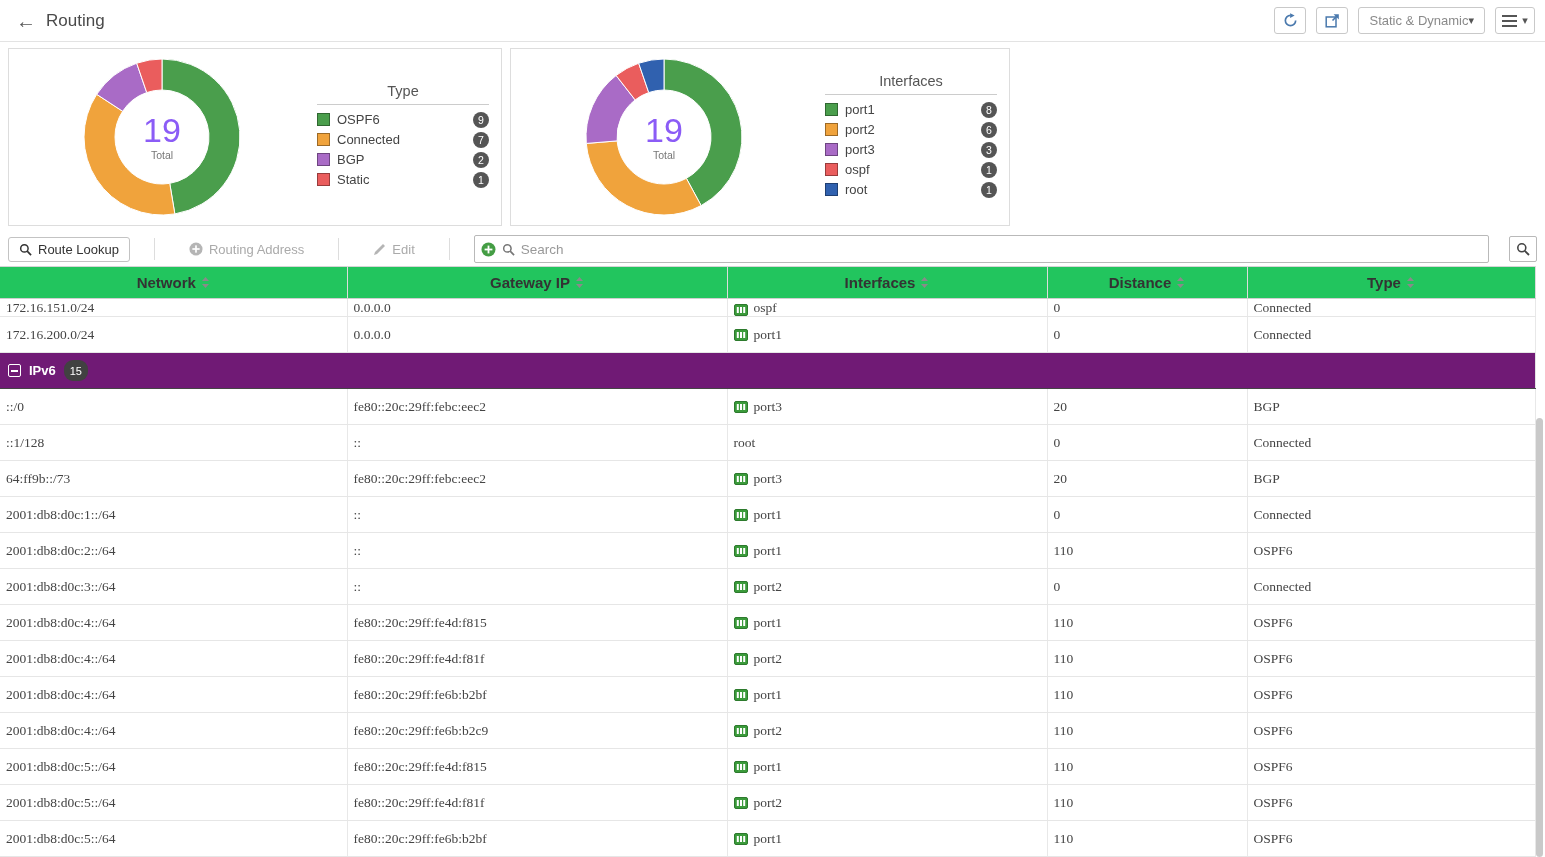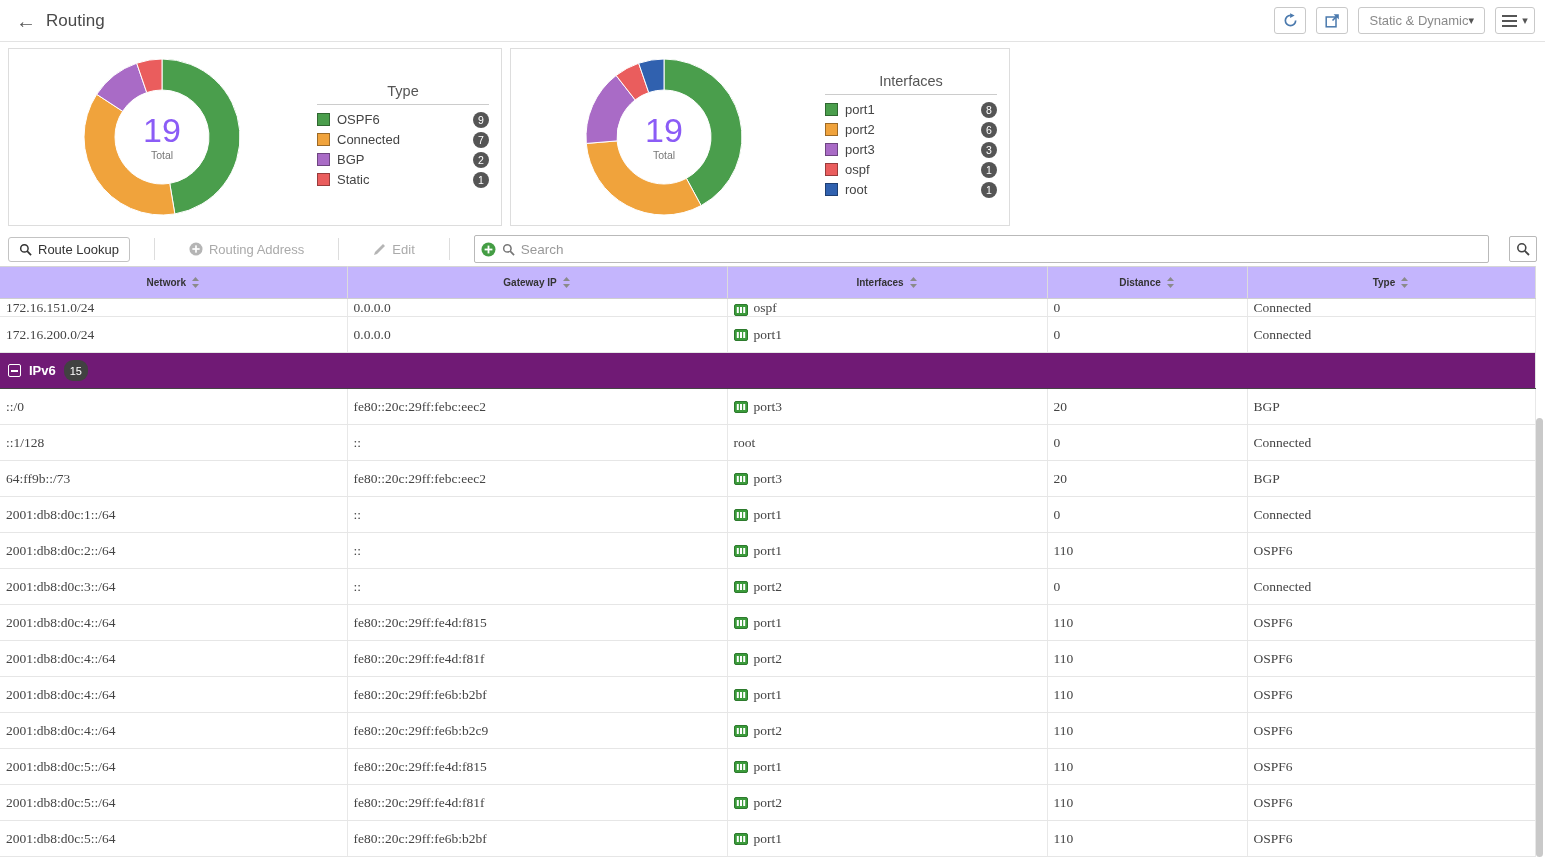--- a/index.html
+++ b/index.html
@@ -50,22 +50,22 @@
   .search-box input { flex:1; border:none; outline:none; font-size:13.5px; color:#555;
     font-family:"Liberation Sans", sans-serif; background:transparent; }
   .search-box input::placeholder { color:#999; }
   .search-sq-btn { width:28px; height:26px; border:1px solid #b9b9b9; border-radius:2px;
     background:#fff; display:flex; align-items:center; justify-content:center; cursor:pointer; flex:none; }
 
   
   .table-area { position:relative; }
   table.routes { width:1535px; border-collapse:collapse; table-layout:fixed;
     border-top:1px solid #d5d5d5; border-right:1px solid #e3e3e3; }
-  th { height:32px; background:#c4b5fd; border-bottom:1px solid #cfcfcf; border-right:1px solid #dcdcdc;
-    font-size:10px; font-weight:700; color:#333; text-align:center; cursor:pointer; }
+  th { height:32px; background:#22c55e; border-bottom:1px solid #cfcfcf; border-right:1px solid #dcdcdc;
+    font-size:15px; font-weight:700; color:#333; text-align:center; cursor:pointer; }
   th .th-inner { display:inline-flex; align-items:center; gap:5px; }
   td { border-bottom:1px solid #e6e6e6; border-right:1px solid #e8e8e8; padding:9px 6px;
     font-size:13.5px; color:#444; vertical-align:middle; }
   .cell { display:flex; align-items:center; gap:6px; min-height:17px; }
   tr.route-row { background:#fff;font-family:Liberation Serif, serif; }
   tr.clipped td { padding-top:0; padding-bottom:0; }
   tr.clipped .cell { height:9px; overflow:hidden; align-items:flex-end; }
   tr.section-row td { background:#701a75; color:#fff; padding:7px 8px; border-right:none;
     border-bottom:1px solid #454545; }
   .section-cell { display:flex; align-items:center; gap:8px; }

